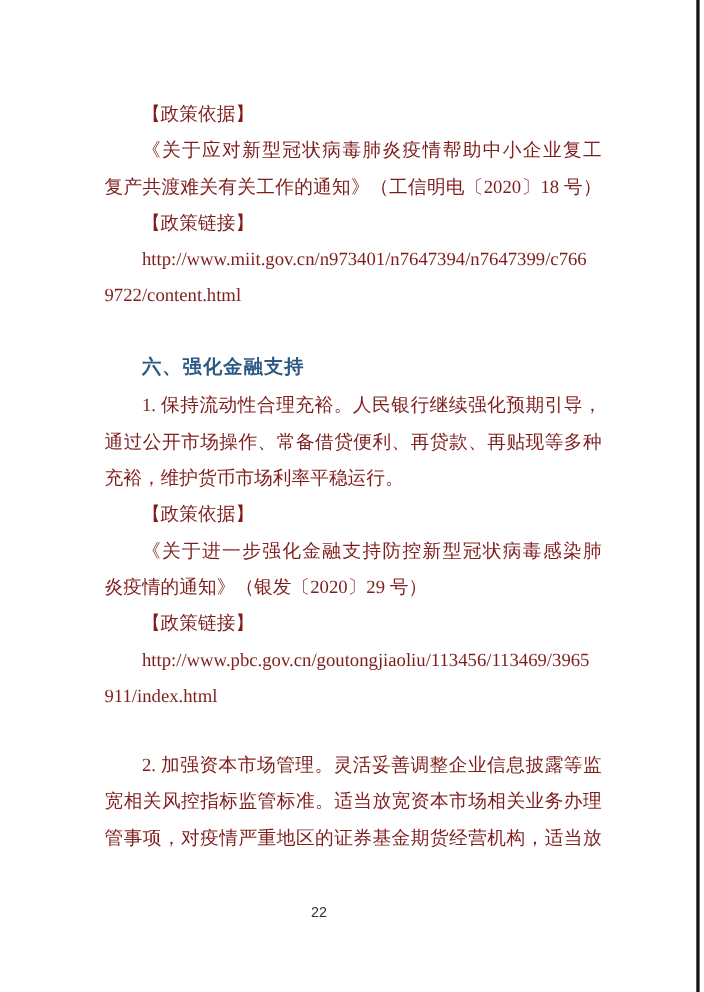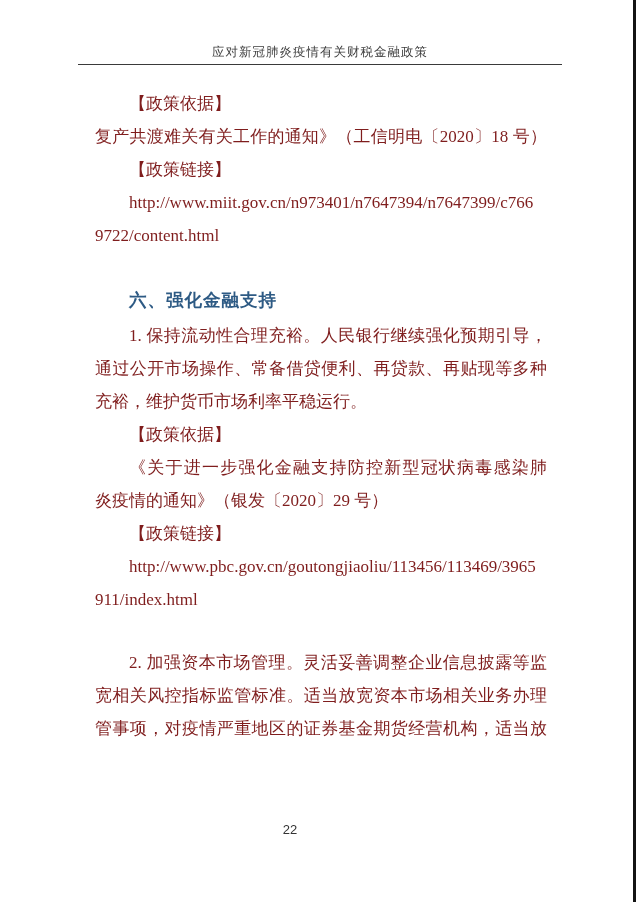--- a/index.html
+++ b/index.html
@@ -90,28 +90,25 @@
     color: #333333;
   }
 </style>
 </head>
 <body>
 
 <div class="page">
 
   <div class="scan-edge"></div>
 
-  <div class="doc-header">
-    <div class="title">应对新冠肺炎疫情有关财税金融政策</div>
-    <div class="rule"></div>
-  </div>
 
   <div class="content">
 
   <div class="line indent">【政策依据】</div>
+      <div class="line indent just">《关于应对新型冠状病毒肺炎疫情帮助中小企业复工</div>
       <div class="line just">复产共渡难关有关工作的通知》（工信明电〔2020〕18 号）</div>
       <div class="line indent">【政策链接】</div>
       <div class="line indent just">http://www.miit.gov.cn/n973401/n7647394/n7647399/c766</div>
       <div class="line">9722/content.html</div>
       <div class="line indent heading gap" style="color: rgb(45, 90, 132);">六、强化金融支持</div>
       <div class="line indent just">1. 保持流动性合理充裕。人民银行继续强化预期引导，</div>
       <div class="line just">通过公开市场操作、常备借贷便利、再贷款、再贴现等多种</div>
       <div class="line">充裕，维护货币市场利率平稳运行。</div>
       <div class="line indent">【政策依据】</div>
       <div class="line indent just">《关于进一步强化金融支持防控新型冠状病毒感染肺</div>

